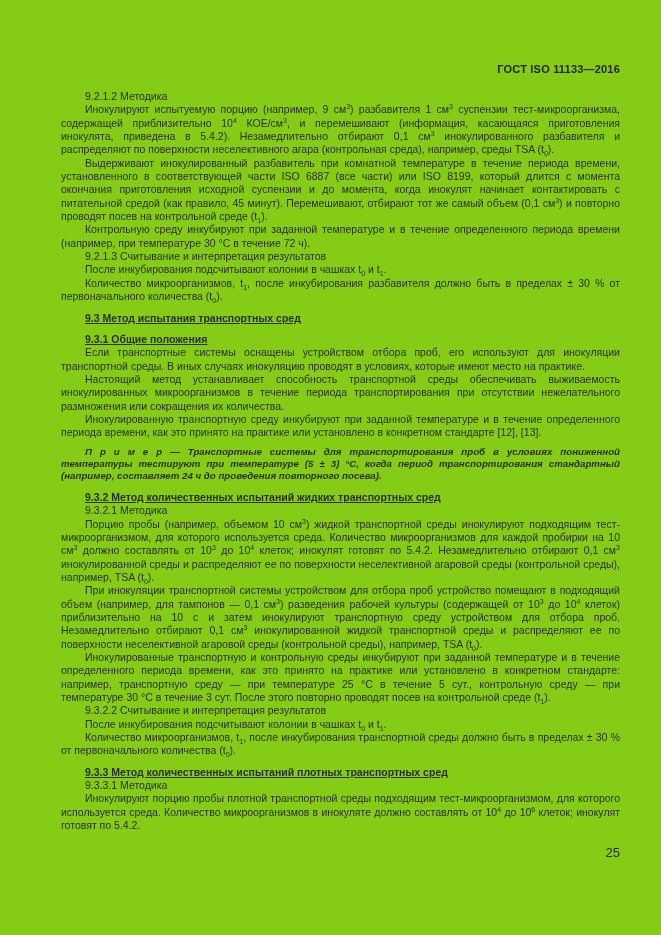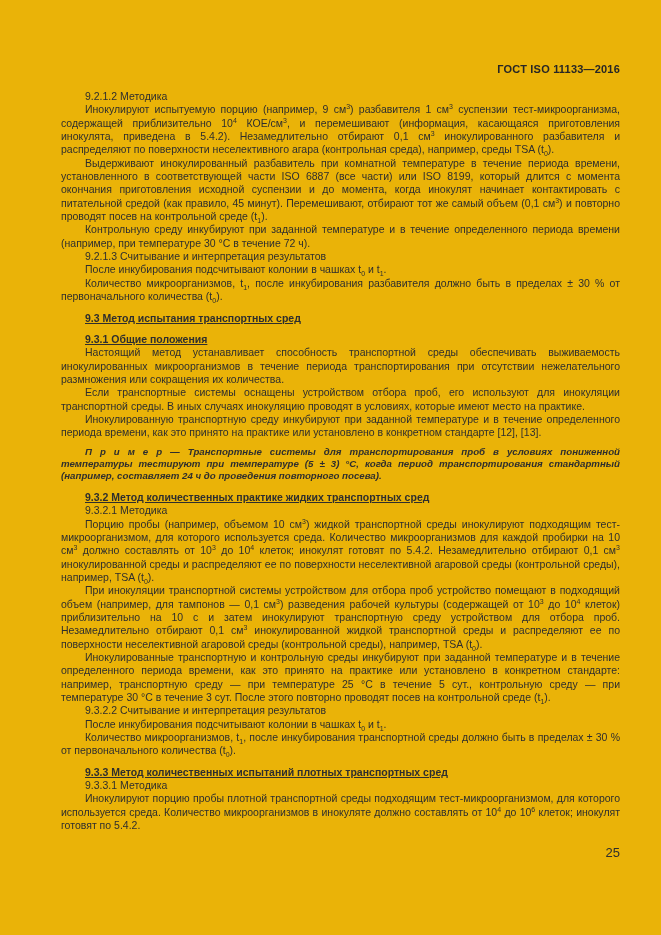--- a/index.html
+++ b/index.html
@@ -12,21 +12,21 @@
     background: #f2f2f1;
     font-family: "Liberation Sans", sans-serif;
     color: #2e2e2e;
     -webkit-font-smoothing: antialiased;
   }
   .page {
     position: relative;
     width: 661px;
     height: 935px;
     overflow: hidden;
-    background: #eab308;
+    background: #84cc16;
   }
   .doc-header {
     position: absolute;
     top: 63px;
     left: 61px;
     width: 559px;
     text-align: right;
     font-size: 11px;
     font-weight: bold;
     color: #262626;
@@ -85,25 +85,25 @@
   <div class="doc-content">
       <p class="plain">9.2.1.2 Методика</p>
       <p class="body">Инокулируют испытуемую порцию (например, 9 см<sup>3</sup>) разбавителя 1 см<sup>3</sup> суспензии тест-микроорганизма, содержащей приблизительно 10<sup>4</sup> КОЕ/см<sup>3</sup>, и перемешивают (информация, касающаяся приготовления инокулята, приведена в 5.4.2). Незамедлительно отбирают 0,1 см<sup>3</sup> инокулированного разбавителя и распределяют по поверхности неселективного агара (контрольная среда), например, среды TSA (t<sub>0</sub>).</p>
       <p class="body">Выдерживают инокулированный разбавитель при комнатной температуре в течение периода времени, установленного в соответствующей части ISO 6887 (все части) или ISO 8199, который длится с момента окончания приготовления исходной суспензии и до момента, когда инокулят начинает контактировать с питательной средой (как правило, 45 минут). Перемешивают, отбирают тот же самый объем (0,1 см<sup>3</sup>) и повторно проводят посев на контрольной среде (t<sub>1</sub>).</p>
       <p class="body">Контрольную среду инкубируют при заданной температуре и в течение определенного периода времени (например, при температуре 30 °С в течение 72 ч).</p>
       <p class="plain">9.2.1.3 Считывание и интерпретация результатов</p>
       <p class="body">После инкубирования подсчитывают колонии в чашках t<sub>0</sub> и t<sub>1</sub>.</p>
       <p class="body">Количество микроорганизмов, t<sub>1</sub>, после инкубирования разбавителя должно быть в пределах ± 30 % от первоначального количества (t<sub>0</sub>).</p>
       <p class="heading">9.3 Метод испытания транспортных сред</p>
       <p class="heading">9.3.1 Общие положения</p>
+      <p class="body">Если транспортные системы оснащены устройством отбора проб, его используют для инокуляции транспортной среды. В иных случаях инокуляцию проводят в условиях, которые имеют место на практике.</p>
       <p class="body">Настоящий метод устанавливает способность транспортной среды обеспечивать выживаемость инокулированных микроорганизмов в течение периода транспортирования при отсутствии нежелательного размножения или сокращения их количества.</p>
-      <p class="body">Если транспортные системы оснащены устройством отбора проб, его используют для инокуляции транспортной среды. В иных случаях инокуляцию проводят в условиях, которые имеют место на практике.</p>
       <p class="body">Инокулированную транспортную среду инкубируют при заданной температуре и в течение определенного периода времени, как это принято на практике или установлено в конкретном стандарте [12], [13].</p>
       <p class="example">П р и м е р  — Транспортные системы для транспортирования проб в условиях пониженной температуры тестируют при температуре (5 ± 3) °С, когда период транспортирования стандартный (например, составляет 24 ч до проведения повторного посева).</p>
-      <p class="heading">9.3.2 Метод количественных практике жидких транспортных сред</p>
+      <p class="heading">9.3.2 Метод количественных испытаний жидких транспортных сред</p>
       <p class="plain">9.3.2.1 Методика</p>
       <p class="body">Порцию пробы (например, объемом 10 см<sup>3</sup>) жидкой транспортной среды инокулируют подходящим тест-микроорганизмом, для которого используется среда. Количество микроорганизмов для каждой пробирки на 10 см<sup>3</sup> должно составлять от 10<sup>3</sup> до 10<sup>4</sup> клеток; инокулят готовят по 5.4.2. Незамедлительно отбирают 0,1 см<sup>3</sup> инокулированной среды и распределяют ее по поверхности неселективной агаровой среды (контрольной среды), например, TSA (t<sub>0</sub>).</p>
       <p class="body">При инокуляции транспортной системы устройством для отбора проб устройство помещают в подходящий объем (например, для тампонов — 0,1 см<sup>3</sup>) разведения рабочей культуры (содержащей от 10<sup>3</sup> до 10<sup>4</sup> клеток) приблизительно на 10 с и затем инокулируют транспортную среду устройством для отбора проб. Незамедлительно отбирают 0,1 см<sup>3</sup> инокулированной жидкой транспортной среды и распределяют ее по поверхности неселективной агаровой среды (контрольной среды), например, TSA (t<sub>0</sub>).</p>
       <p class="body">Инокулированные транспортную и контрольную среды инкубируют при заданной температуре и в течение определенного периода времени, как это принято на практике или установлено в конкретном стандарте: например, транспортную среду — при температуре 25 °С в течение 5 сут., контрольную среду — при температуре 30 °С в течение 3 сут. После этого повторно проводят посев на контрольной среде (t<sub>1</sub>).</p>
       <p class="plain">9.3.2.2 Считывание и интерпретация результатов</p>
       <p class="body">После инкубирования подсчитывают колонии в чашках t<sub>0</sub> и t<sub>1</sub>.</p>
       <p class="body">Количество микроорганизмов, t<sub>1</sub>, после инкубирования транспортной среды должно быть в пределах ± 30 % от первоначального количества (t<sub>0</sub>).</p>
       <p class="heading">9.3.3 Метод количественных испытаний плотных транспортных сред</p>
       <p class="plain">9.3.3.1 Методика</p>
       <p class="body">Инокулируют порцию пробы плотной транспортной среды подходящим тест-микроорганизмом, для которого используется среда. Количество микроорганизмов в инокуляте должно составлять от 10<sup>4</sup> до 10<sup>6</sup> клеток; инокулят готовят по 5.4.2.</p>

